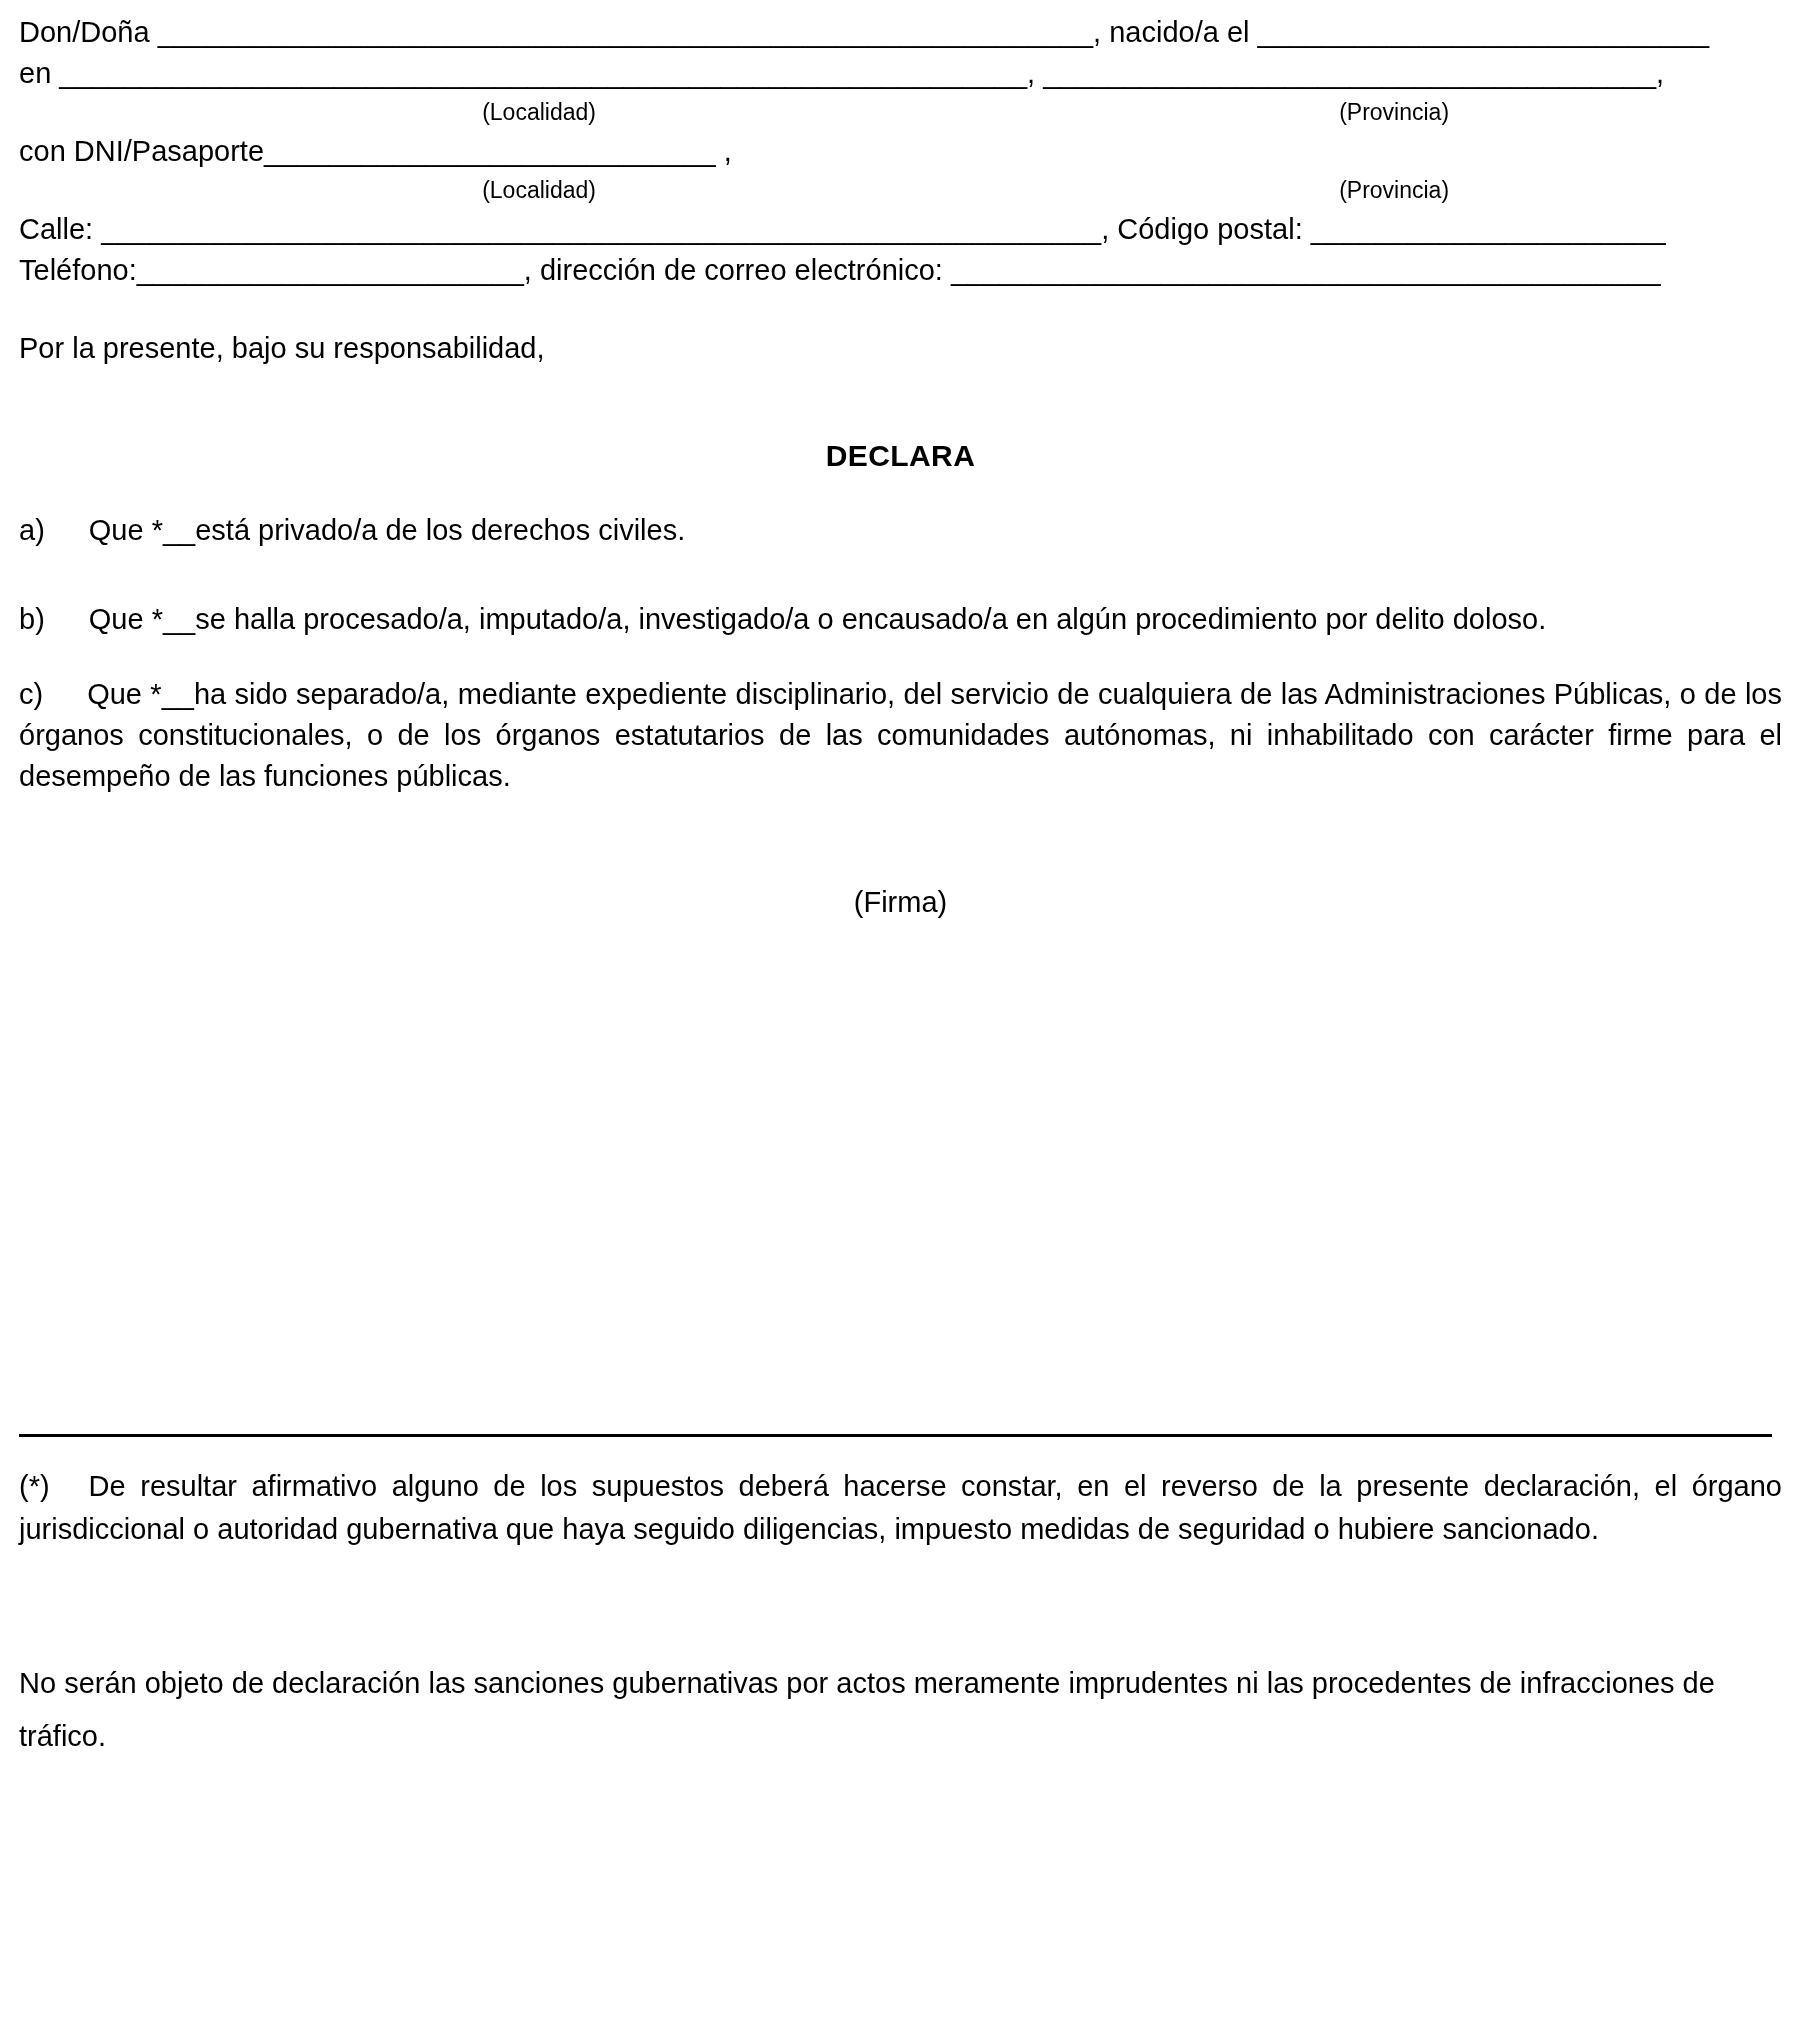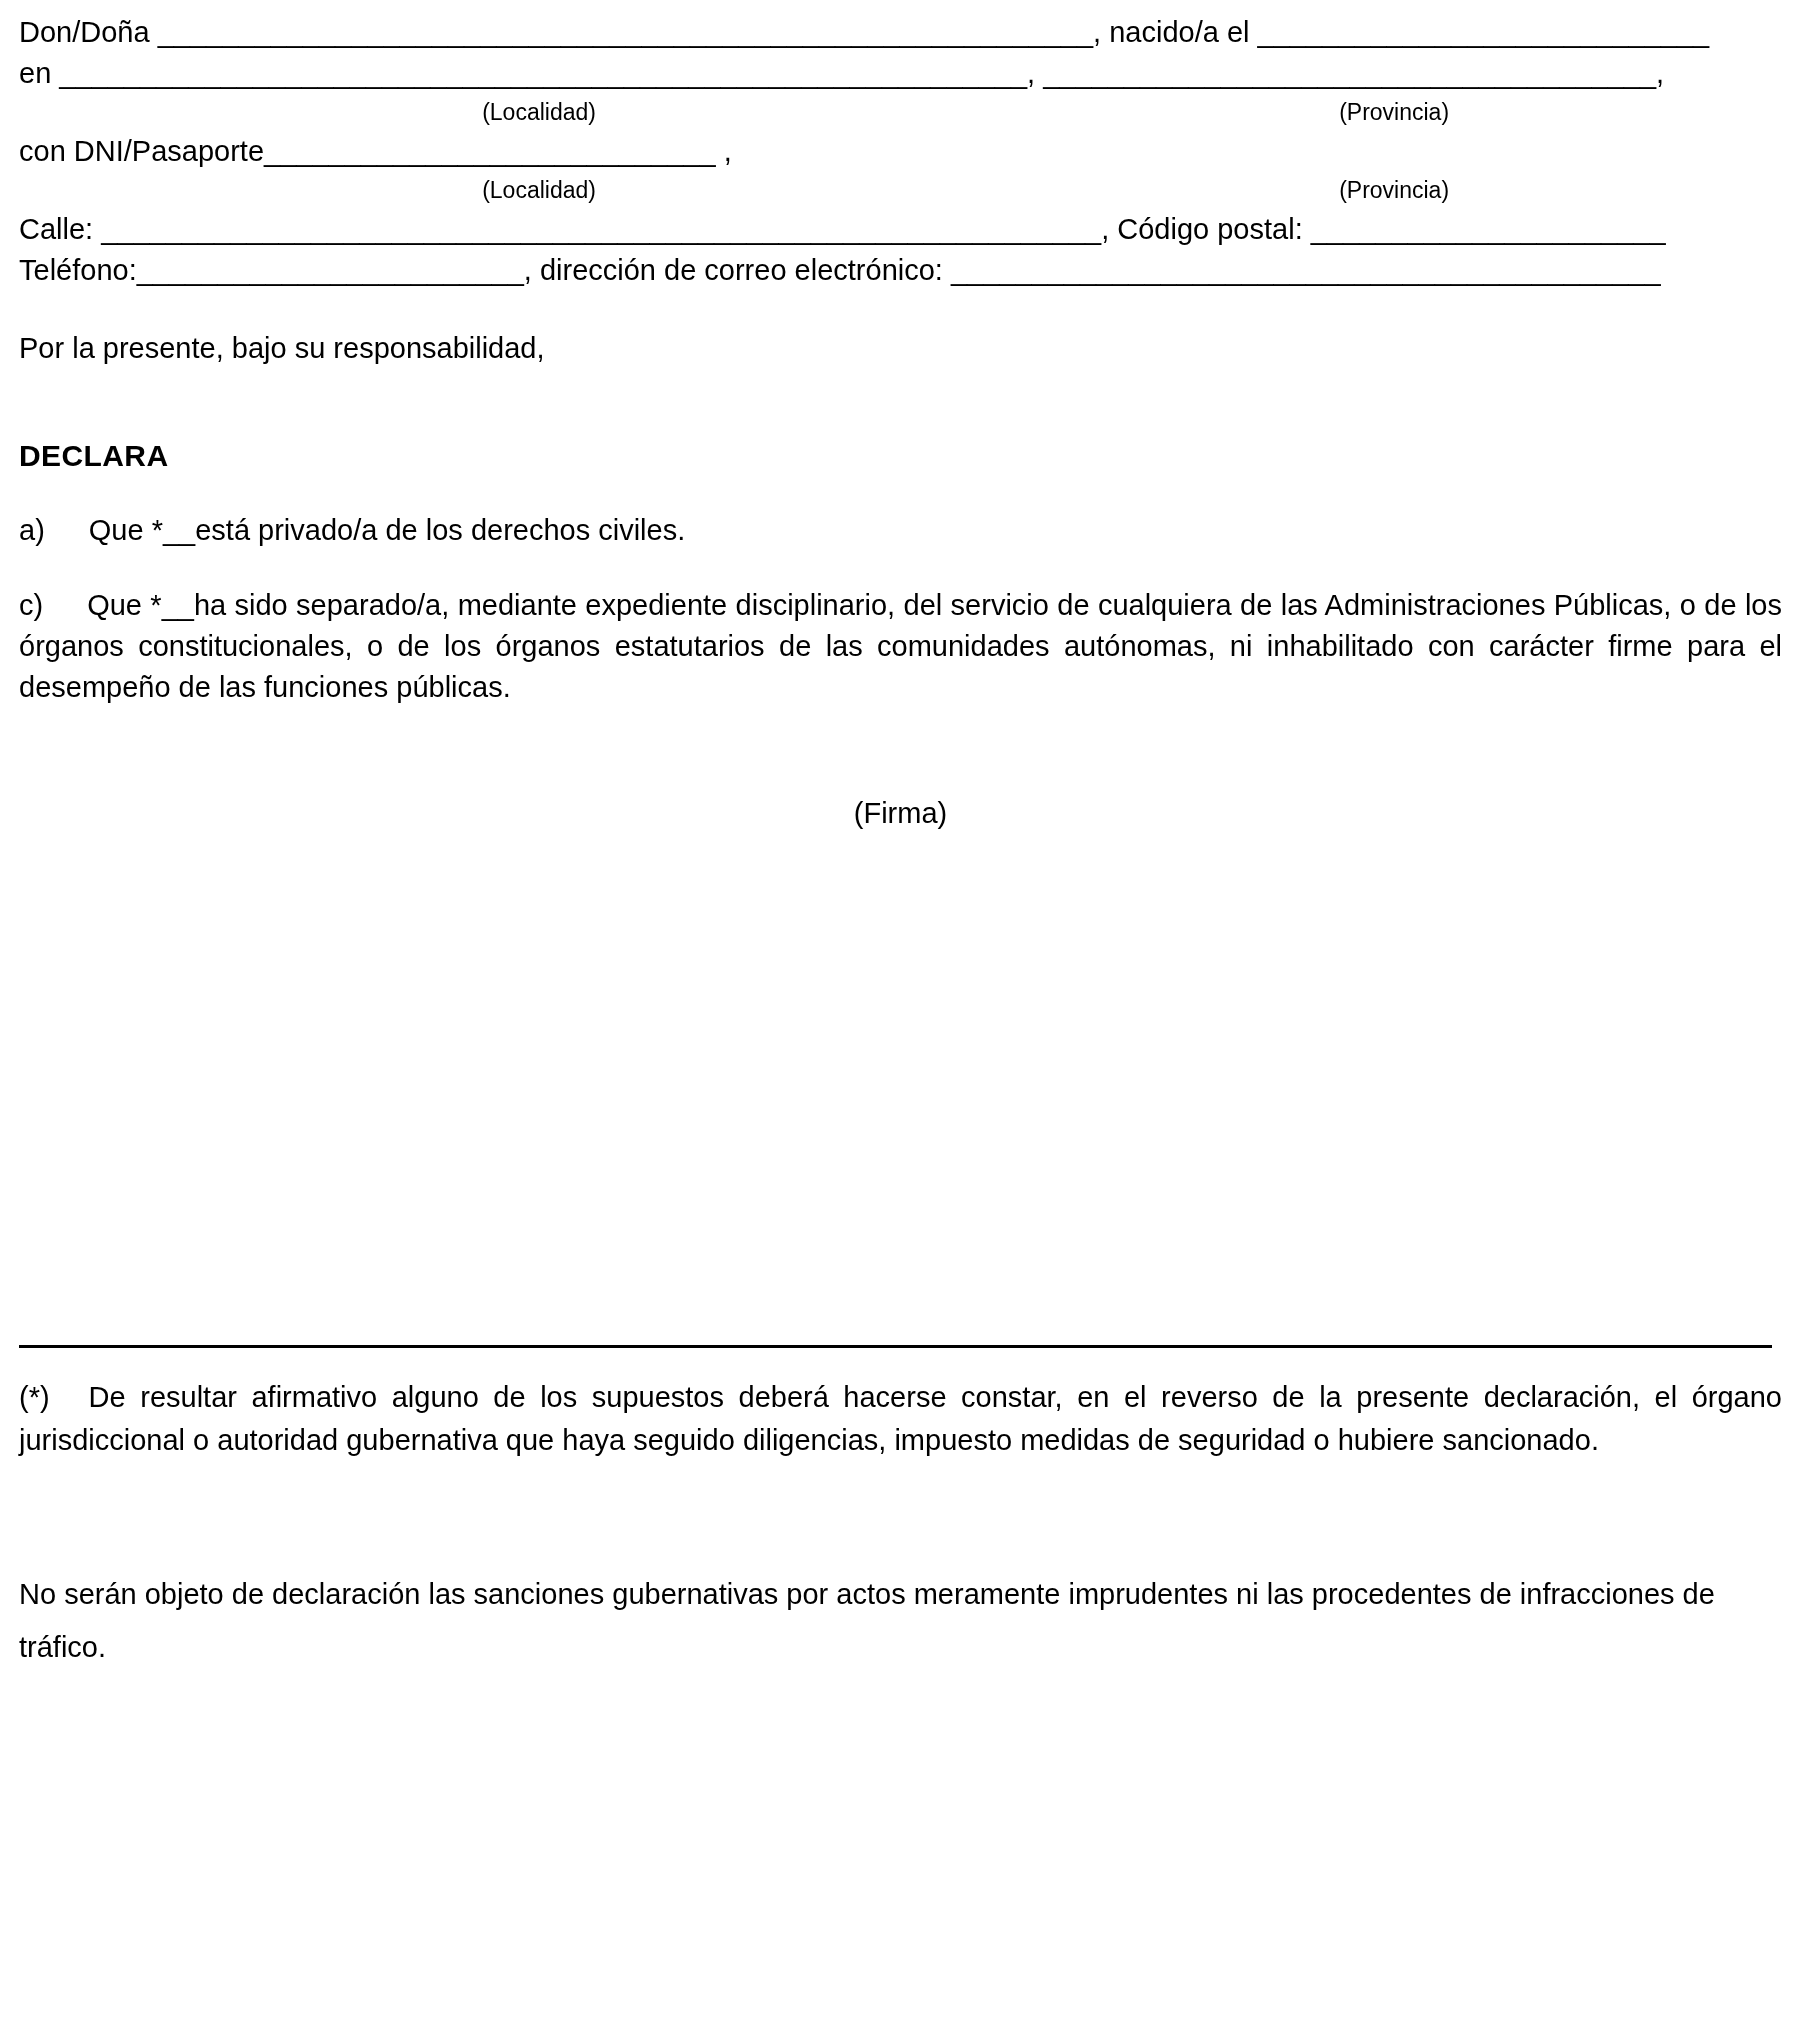--- a/index.html
+++ b/index.html
@@ -13,21 +13,21 @@
     line-height: 41px;
     color: #000000;
     background: #ffffff;
   }
   .fline { white-space: nowrap; overflow: hidden; }
   .blank { letter-spacing: 0; }
   .labels-row { display: flex; font-size: 23px; line-height: 37px; }
   .labels-row .cell-a { width: 59%; text-align: center; }
   .labels-row .cell-b { width: 38%; text-align: center; }
   .intro { margin-top: 37px; }
-  .declara { margin-top: 66px; text-align: left; font-weight: bold; font-size: 30px; letter-spacing: 0.4px; }
+  .declara { margin-top: 66px; text-align: center; font-weight: bold; font-size: 30px; letter-spacing: 0.4px; }
   .item { margin-top: 34px; }
   .item.first { }
   .item.second { margin-top: 48px; }
   .item.justified { text-align: justify; }
   .tab { display: inline-block; width: 44px; }
   .tab-small { display: inline-block; width: 39px; }
   .sig-block { margin-top: 85px; text-align: center; }
   .sig-line { white-space: nowrap; }
   .rule { margin-top: 511px; border: none; border-top: 3.4px solid #000000; width: calc(100% - 10.2px); }
   .footnote { margin-top: 28px; text-align: justify; line-height: 43px; }
@@ -58,20 +58,21 @@
   <div class="fline"><span>Calle: </span><span class="blank">______________________________________________________________</span><span>, Código postal: </span><span class="blank">______________________</span></div>
 
   <div class="fline"><span>Teléfono:</span><span class="blank">________________________</span><span>, dirección de correo electrónico: </span><span class="blank">____________________________________________</span></div>
 
   <p class="intro">Por la presente, bajo su responsabilidad,</p>
 
   <h1 class="declara">DECLARA</h1>
 
   <p class="item first"><span>a)</span><span class="tab"></span><span>Que *__está privado/a de los derechos civiles.</span></p>
 
+  <p class="item second"><span>b)</span><span class="tab"></span><span>Que *__se halla procesado/a, imputado/a, investigado/a o encausado/a en algún procedimiento por delito doloso.</span></p>
 
   <p class="item justified"><span>c)</span><span class="tab"></span><span>Que *__ha sido separado/a, mediante expediente disciplinario, del servicio de cualquiera de las Administraciones Públicas, o de los órganos constitucionales, o de los órganos estatutarios de las comunidades autónomas, ni inhabilitado con carácter firme para el desempeño de las funciones públicas.</span></p>
 
   <div class="sig-block">
     <div>(Firma)</div>
   </div>
 
   <div class="rule"></div>
 
   <p class="footnote"><span>(*)</span><span class="tab-small"></span><span>De resultar afirmativo alguno de los supuestos deberá hacerse constar, en el reverso de la presente declaración, el órgano jurisdiccional o autoridad gubernativa que haya seguido diligencias, impuesto medidas de seguridad o hubiere sancionado.</span></p>

